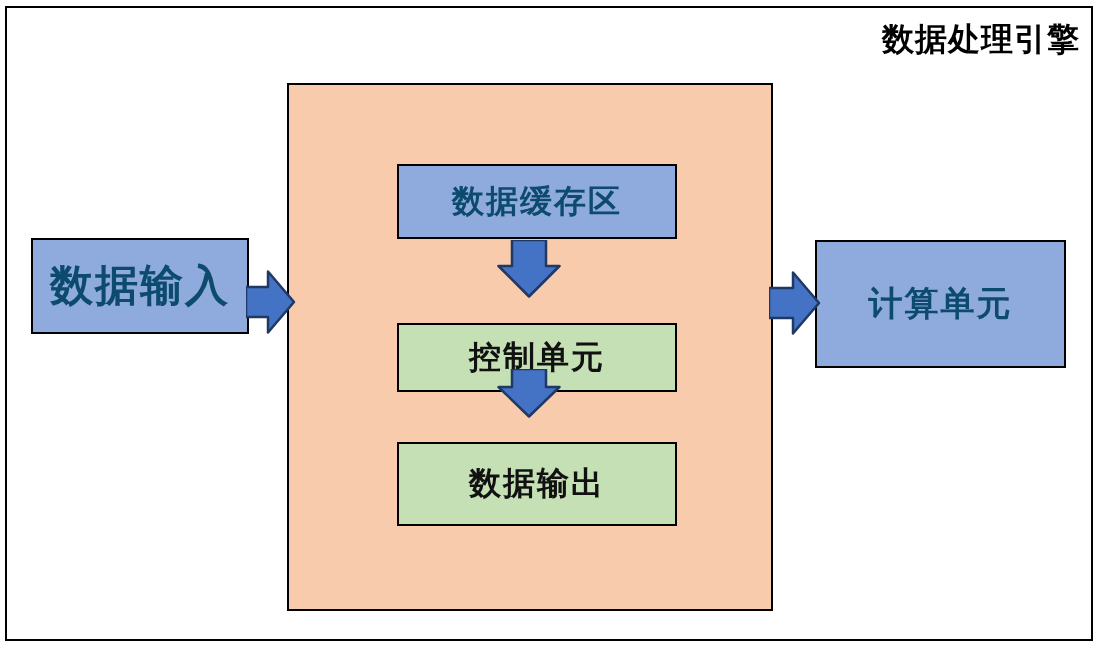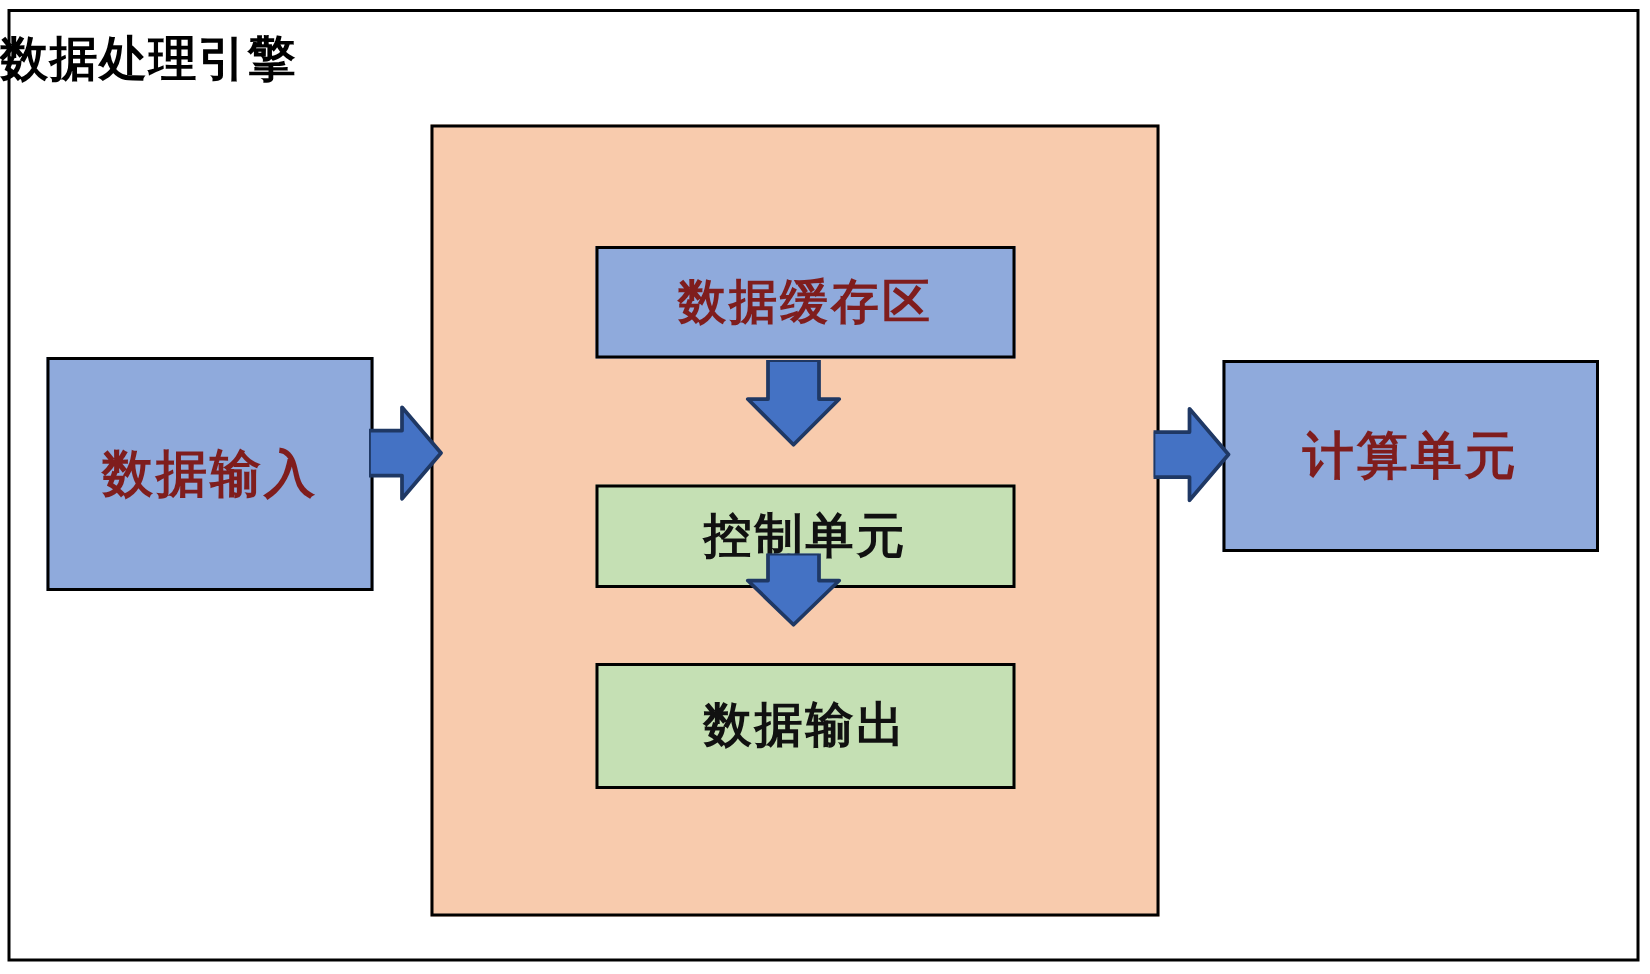--- a/index.html
+++ b/index.html
@@ -18,21 +18,21 @@
   .frame {
     position: absolute;
     left: 5px; top: 6px;
     width: 1088px; height: 635px;
     border: 2px solid #000000;
     background: #ffffff;
   }
   .title {
     position: absolute;
     left: 0; top: 18px; width: 1080px;
-    text-align: left;
+    text-align: right;
     font-size: 32px;
     font-weight: bold;
     color: #000000;
     letter-spacing: 1px;
   }
   .engine-container {
     position: absolute;
     left: 287px; top: 83px;
     width: 486px; height: 528px;
     background: #F8CBAD;
@@ -40,24 +40,24 @@
   }
   .node {
     position: absolute;
     border: 2px solid #000000;
     display: flex;
     align-items: center;
     justify-content: center;
     font-weight: bold;
     letter-spacing: 2px;
   }
-  .node-blue { background: #8FAADC; color: #7f1d1d; }
+  .node-blue { background: #8FAADC; color: #0c4a6e; }
   .node-green { background: #C5E0B4; color: #111111; margin-top: 24px; }
 
-  .node-input  { left: 31px;  top: 238px; width: 218px; height: 156px; font-size: 34px; }
+  .node-input  { left: 31px;  top: 238px; width: 218px; height: 96px; font-size: 43px; }
   .node-output { left: 815px; top: 240px; width: 251px; height: 128px; font-size: 34px; }
   .node-buffer  { left: 397px; top: 164px; width: 280px; height: 75px; font-size: 32px; }
   .node-control { left: 397px; top: 299px; width: 280px; height: 69px; font-size: 32px; }
   .node-compute { left: 397px; top: 418px; width: 280px; height: 84px; font-size: 32px; }
 
   .arrow { position: absolute; }
   .arrow svg { display: block; }
   .arrow-in   { left: 246px; top: 270px; }
   .arrow-out  { left: 769px; top: 271px; }
   .arrow-d1   { left: 497px; top: 240px; }

